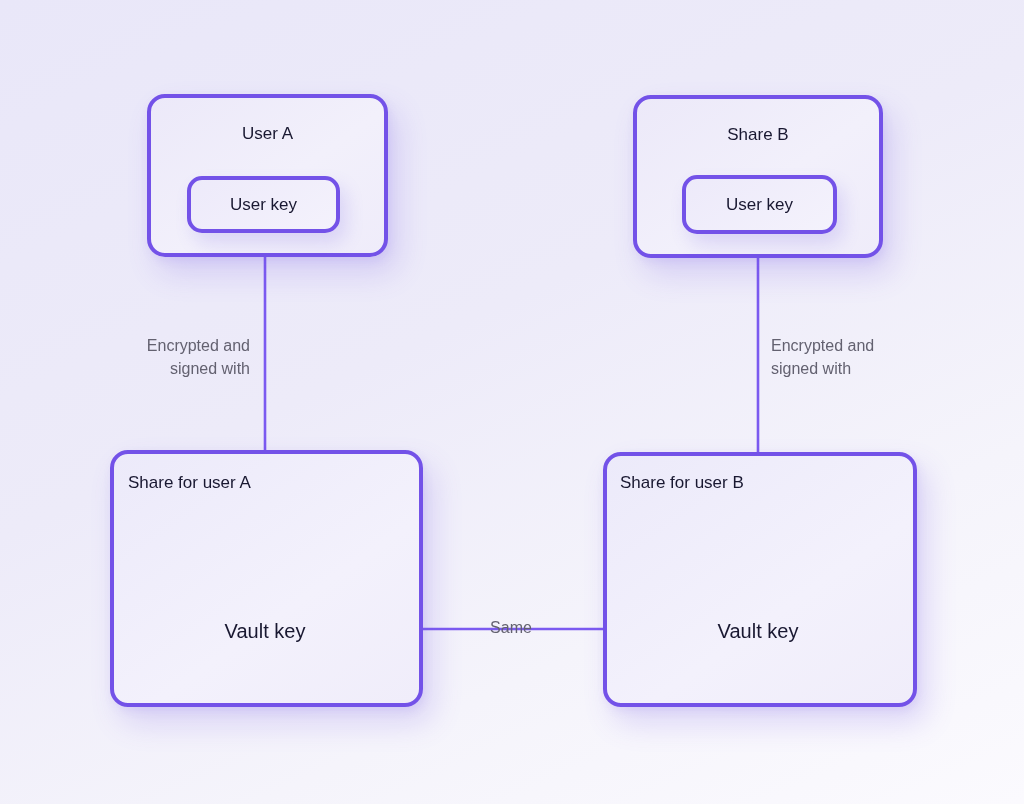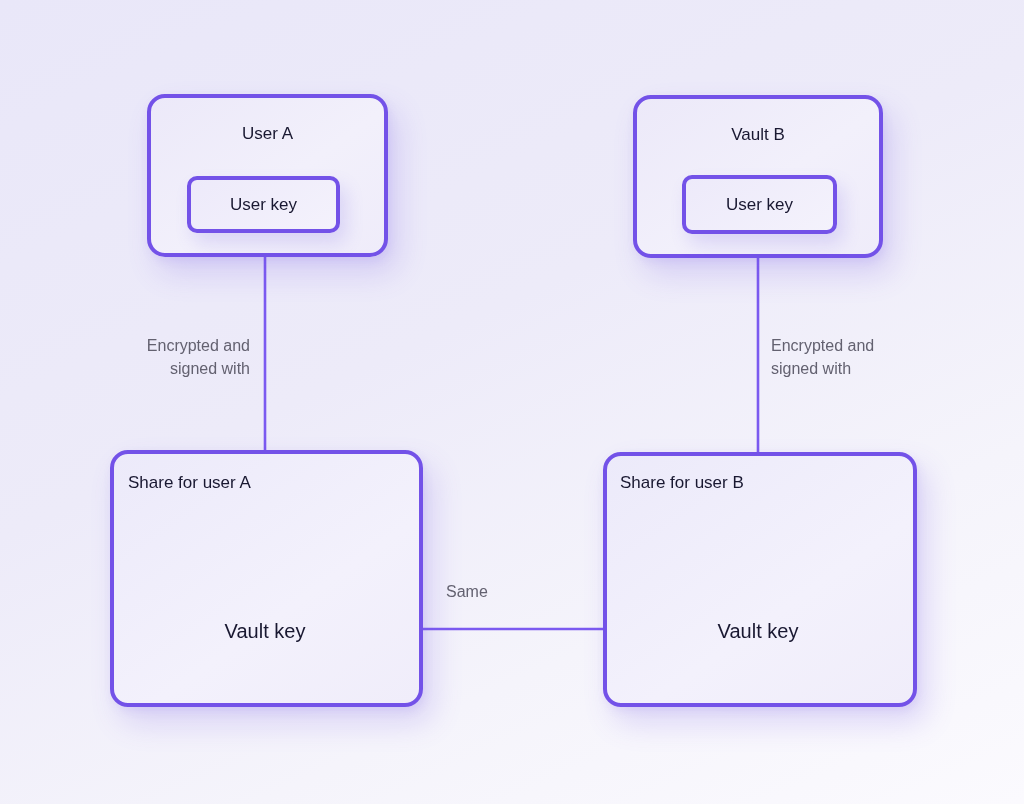--- a/index.html
+++ b/index.html
@@ -14,21 +14,21 @@
   .canvas{
     position:relative;width:1024px;height:804px;overflow:hidden;
     background:linear-gradient(155deg,#e9e7f9 0%,#edebf9 42%,#f5f4fb 72%,#fbfafe 100%);
   }
   .node{
     position:absolute;border:4px solid var(--stroke);border-radius:18px;
     background:linear-gradient(145deg,#ece9f9 0%,#f2f0fb 55%,#efecfa 100%);
     box-shadow:10px 16px 30px rgba(113,86,229,0.20), 2px 4px 10px rgba(113,86,229,0.10);
   }
   .keybox{
-    position:absolute;border:4px solid var(--stroke);border-radius:10px;
+    position:absolute;border:4px solid var(--stroke);border-radius:15px;
     background:linear-gradient(145deg,#edeafa 0%,#f4f2fc 100%);
     box-shadow:6px 10px 18px rgba(113,86,229,0.18);
     display:flex;align-items:center;justify-content:center;
     font-size:17px;color:var(--text-dark);
   }
   .box-title{
     position:absolute;left:0;right:0;top:26px;text-align:center;
     font-size:17px;color:var(--text-dark);
   }
   .share-title{
@@ -85,34 +85,34 @@
   </svg>
 
   <div class="node" style="left:147px;top:94px;width:241px;height:163px;">
     <div class="box-title">User A</div>
   </div>
   <div class="keybox" style="left:187px;top:176px;width:153px;height:57px;">
     <span>User key</span>
   </div>
 
   <div class="node" style="left:633px;top:95px;width:250px;height:163px;">
-    <div class="box-title">Vault B</div>
+    <div class="box-title">Share B</div>
   </div>
   <div class="keybox" style="left:682px;top:175px;width:155px;height:59px;">
     <span>User key</span>
   </div>
 
   <div class="node" style="left:110px;top:450px;width:313px;height:257px;background:linear-gradient(145deg,#eceafa 0%,#f3f1fc 60%,#f0edfa 100%);">
     <div class="share-title" style="left:14px;top:19px;text-align:center;">Share for user A</div>
   </div>
 
   <div class="node" style="left:603px;top:452px;width:314px;height:255px;background:linear-gradient(145deg,#eceafa 0%,#f3f1fc 60%,#f0edfa 100%);text-align:right;">
     <div class="share-title" style="left:13px;top:17px;">Share for user B</div>
   </div>
 
   <div class="vault-label" style="left:190px;top:620px;">Vault key</div>
   <div class="vault-label" style="left:683px;top:620px;">Vault key</div>
 
   <div class="edge-label" style="left:120px;top:334px;width:130px;text-align:right;">Encrypted and signed with</div>
   <div class="edge-label" style="left:771px;top:334px;width:130px;text-align:left;">Encrypted and signed with</div>
-  <div class="edge-label" style="left:446px;top:580px;width:130px;">Same</div>
+  <div class="edge-label" style="left:446px;top:616px;width:130px;text-align:center;">Same</div>
 
 </div>
 
 </body></html>

